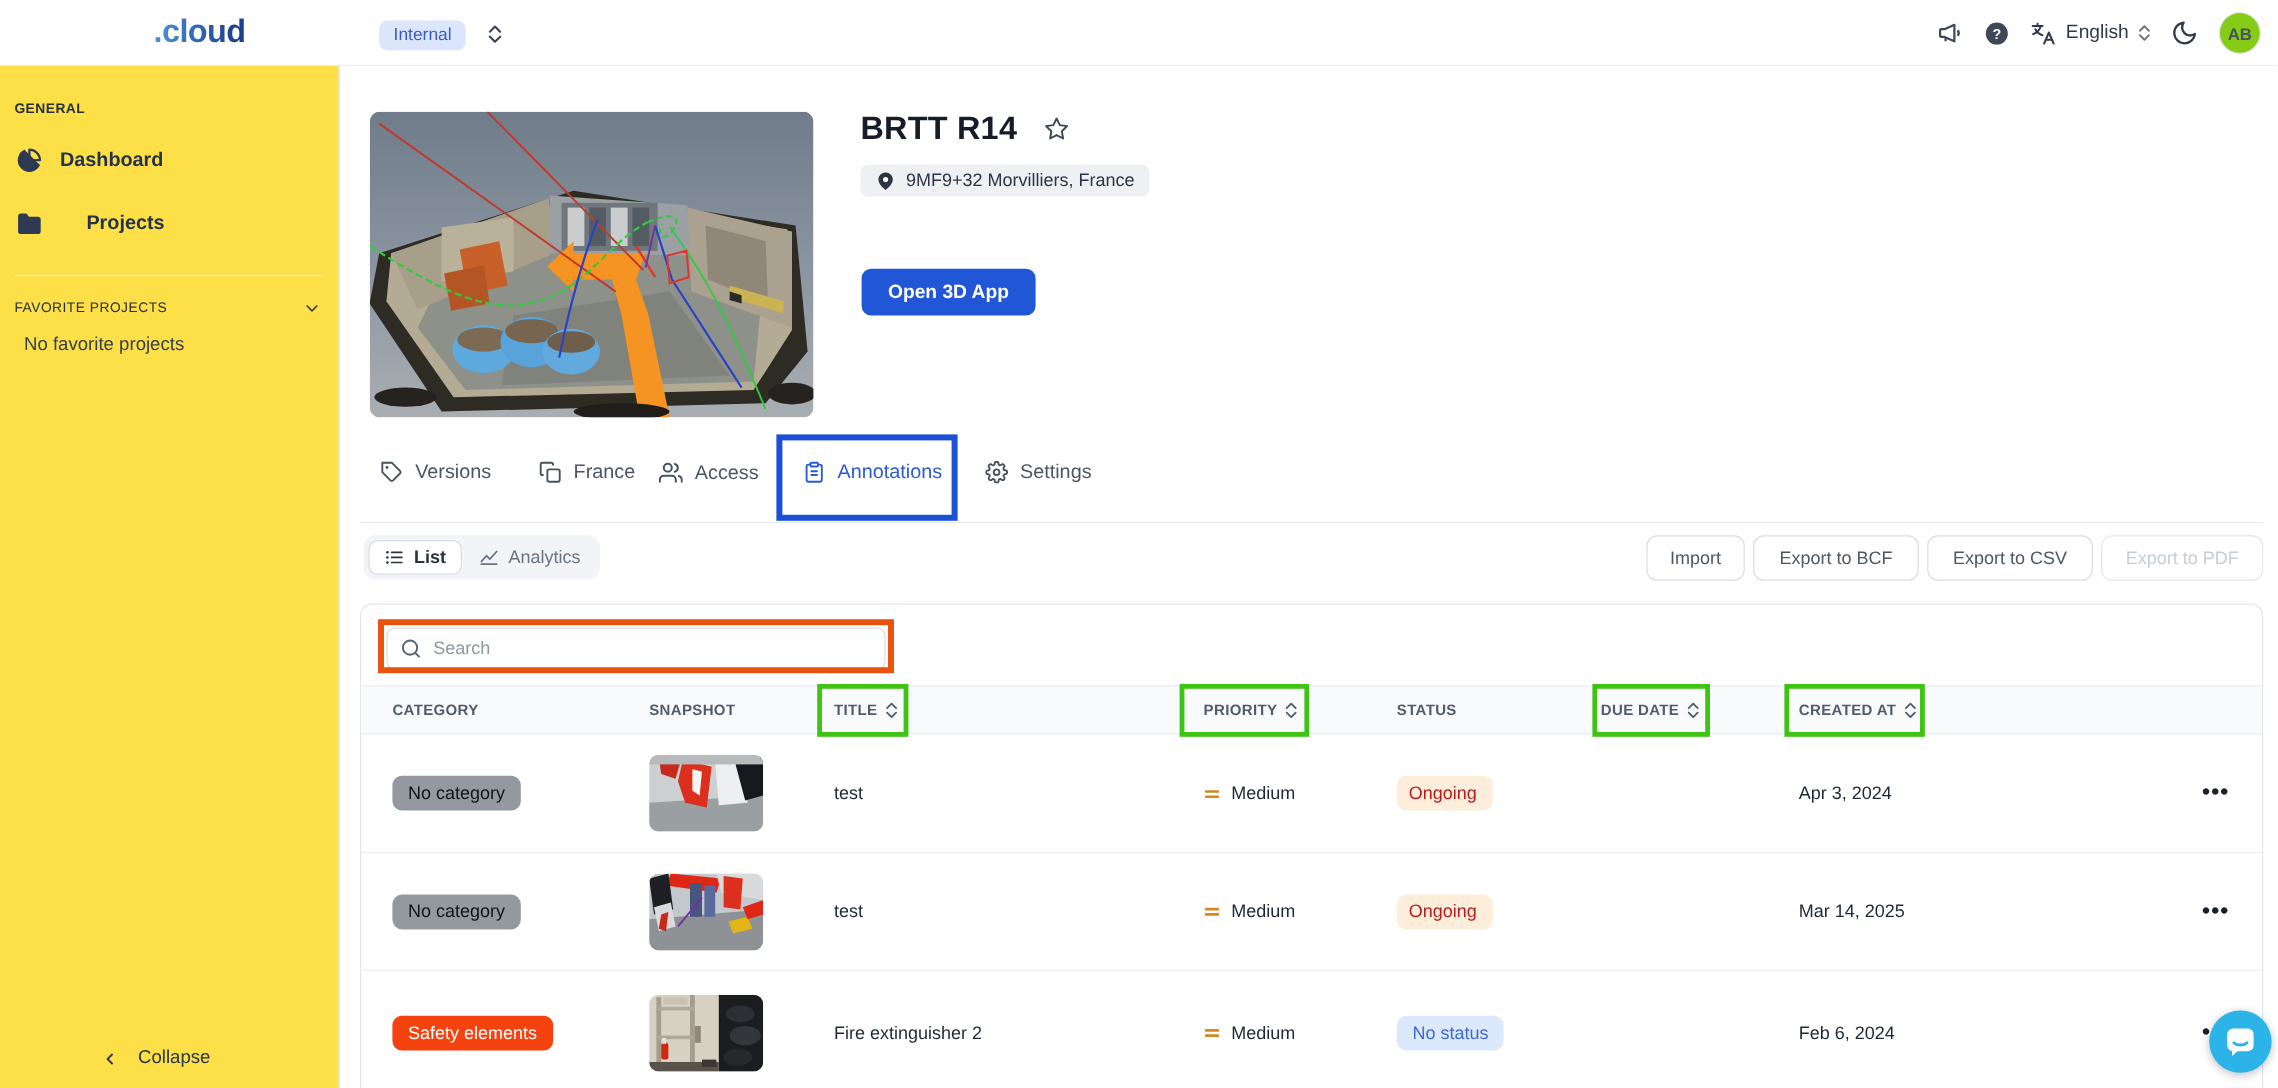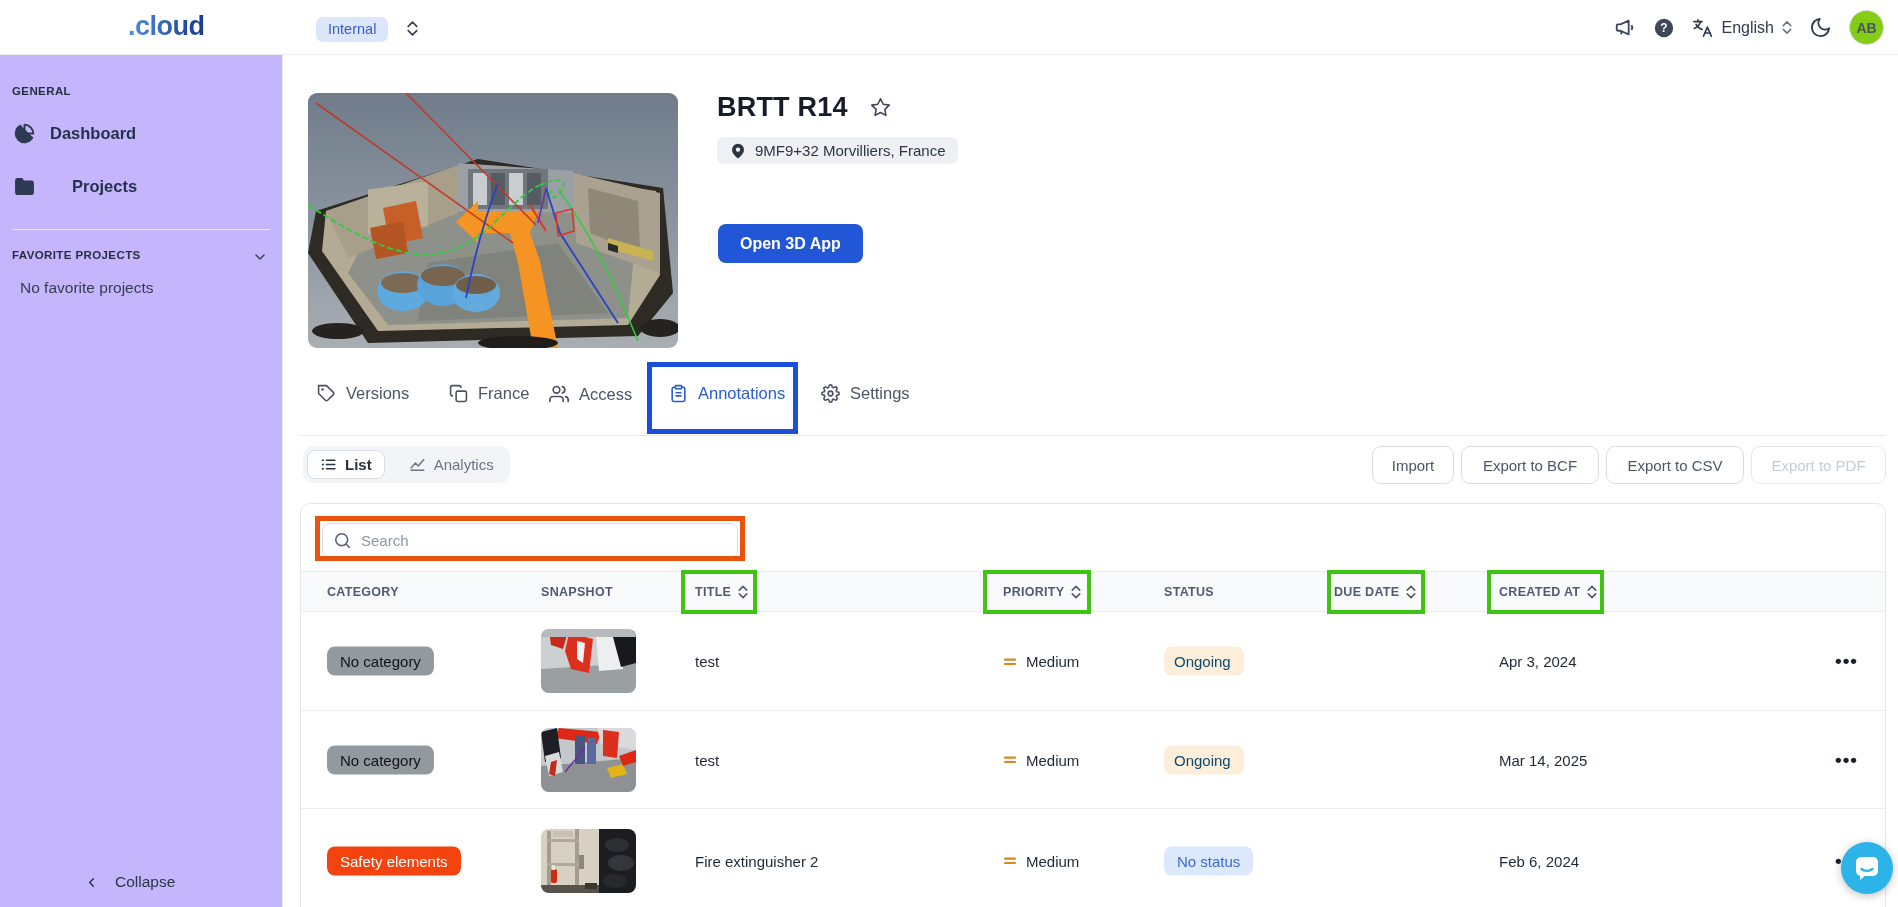--- a/index.html
+++ b/index.html
@@ -15,48 +15,48 @@
   .ws-badge { position:absolute; left:316px; top:17px; height:25px; padding:0 12px; border-radius:7px; background:#dbe6fa;
               color:#3a5ac9; font-size:14.5px; line-height:25px; }
   .ws-chevrons { position:absolute; left:406px; top:20px; }
   .topbar-right { position:absolute; right:14px; top:0; height:55px; display:flex; align-items:center; gap:17px; }
   .tb-icon { color:#3d4758; display:flex; align-items:center; }
   .lang { display:flex; align-items:center; gap:8px; color:#2f3a4a; font-size:16px; }
   .avatar { width:35px; height:35px; border-radius:50%; background:#84cc16; border:1px solid #dfe2e6; color:#49535f;
             font-size:14px; font-weight:600; display:flex; align-items:center; justify-content:center; }
 
   
-  .sidebar { position:absolute; top:55px; left:0; width:283px; height:852px; background:#c4b5fd; border-right:1px solid #e7eaee; z-index:20; }
+  .sidebar { position:absolute; top:55px; left:0; width:283px; height:852px; background:#fde047; border-right:1px solid #e7eaee; z-index:20; }
   .side-section { position:absolute; left:12px; top:30px; font-size:11.5px; font-weight:700; letter-spacing:.4px; color:#27303f; }
   .side-item { position:absolute; left:14px; display:flex; align-items:center; gap:15px; color:#25324c; font-size:16.5px; font-weight:600; cursor:pointer; }
   .side-item .icn { color:#2d3a52; }
   .side-divider { position:absolute; left:12px; right:12px; top:174px; height:1px; background:#e7eaee; }
-  .fav-header { position:absolute; left:12px; right:14px; top:194px; display:flex; justify-content:space-between;
-                font-size:11.5px; font-weight:700; letter-spacing:.4px; color:#27303f; }
+  .fav-header { position:absolute; left:12px; right:14px; top:194px; display:flex; align-items:center; justify-content:space-between;
+                font-size:11.5px; font-weight:400; letter-spacing:.4px; color:#27303f; }
   .fav-empty { position:absolute; left:20px; top:224px; font-size:15.5px; color:#333e4f; }
   .collapse { position:absolute; left:84px; top:818px; display:flex; align-items:center; gap:16px; color:#2b3547; font-size:15.5px; cursor:pointer; }
 
   
   .hero-thumb { position:absolute; left:308px; top:93px; width:370px; height:255px; border-radius:9px; overflow:hidden; }
   .proj-title-row { position:absolute; left:717px; top:92px; display:flex; align-items:center; gap:22px; }
   .proj-title { font-size:27px; font-weight:700; color:#161d29; letter-spacing:.2px; }
   .badge-meta { display:flex; align-items:center; gap:9px; background:#eef0f3; border-radius:7px; padding:0 13px; height:27px;
                 color:#2c3545; font-size:15px; }
   .meta-row1 { position:absolute; left:717px; top:137px; display:flex; gap:12px; }
   .meta-row2 { position:absolute; left:717px; top:172px; display:flex; gap:12px; }
   .open-app { position:absolute; left:718px; top:224px; height:39px; padding:0 22px; background:#2156d6; color:#fff; border:none;
               border-radius:8px; font-size:16px; font-weight:700; font-family:inherit; cursor:pointer; }
 
   
   .tab { position:absolute; top:384px; display:flex; align-items:center; gap:10px; font-size:16.5px; color:#4b5564; cursor:pointer; }
   .tab.active { color:#2a5ad6; }
   .tabs-divider { position:absolute; left:300px; top:435px; width:1586px; height:1px; background:#e7eaee; }
 
   
-  .seg { position:absolute; left:303px; top:446px; height:37px; background:#f2f4f7; border-radius:10px; display:flex; align-items:center; padding:4px; gap:12px; }
+  .seg { position:absolute; left:303px; top:446px; height:37px; background:#f2f4f7; border-radius:10px; display:flex; align-items:center; padding:4px; gap:2px; }
   .seg-opt { display:flex; align-items:center; gap:8px; height:29px; padding:0 12px; border-radius:8px; font-size:15px; color:#6b7480; cursor:pointer; }
   .seg-opt.active { background:#fff; border:1px solid #d9dde3; color:#29323d; font-weight:600; }
   .btn { position:absolute; top:446px; height:38px; padding:0 18px; background:#fff; border:1px solid #d9dde3; border-radius:9px;
          font-size:15px; color:#4d5765; font-family:inherit; cursor:pointer; }
   .btn.disabled { color:#c6ccd4; border-color:#e4e7eb; cursor:default; }
 
   
   .card { position:absolute; left:300px; top:503px; width:1586px; height:432px; background:#fff; border:1px solid #e3e7ea; border-radius:10px; }
   .search-wrap { position:absolute; left:21px; top:19px; width:416px; height:35px; }
   .search-input { width:100%; height:100%; border:1px solid #d9dde3; border-radius:7px; padding:0 12px 0 38px; font-size:15px;
@@ -65,21 +65,21 @@
   .search-ic { position:absolute; left:11px; top:8px; color:#5a6372; }
   .thead { position:absolute; left:0; top:67px; width:1584px; height:41px; background:#f8fafc; border-top:1px solid #e9ecf0; border-bottom:1px solid #e9ecf0; }
   .th { position:absolute; top:50%; transform:translateY(-50%); display:flex; align-items:center; gap:7px;
         font-size:12.5px; font-weight:700; letter-spacing:.3px; color:#515b6b; cursor:pointer; }
   .trow { position:absolute; left:0; width:1584px; border-bottom:1px solid #eceef2; }
   .cell { position:absolute; top:50%; transform:translateY(-50%); font-size:15px; color:#1f2835; }
   .cat-badge { display:inline-block; padding:6px 13px; border-radius:8px; font-size:15px; }
   .cat-gray { background:#94999f; color:#101419; }
   .cat-red  { background:#f5430f; color:#fff; }
   .status-badge { display:inline-block; padding:6px 13px; border-radius:8px; font-size:15px; }
-  .st-ongoing { background:#fdeedc; color:#0c4a6e;padding-left:10px; }
+  .st-ongoing { background:#fdeedc; color:#b91c1c;padding-left:10px; }
   .st-none    { background:#dce8fb; color:#3e6ad2; }
   .prio { display:flex; align-items:center; gap:9px; }
   .snap { width:95px; height:64px; border-radius:8px; overflow:hidden; }
   .dots { font-size:19px; font-weight:700; letter-spacing:1px; color:#1a212b; cursor:pointer; }
 
   
   .anno { position:absolute; pointer-events:none; z-index:40; }
   .anno-blue   { border:5px solid #1c4fd8; }
   .anno-orange { border:5px solid #e8530e; }
   .anno-green  { border:4px solid #3fc414; }

